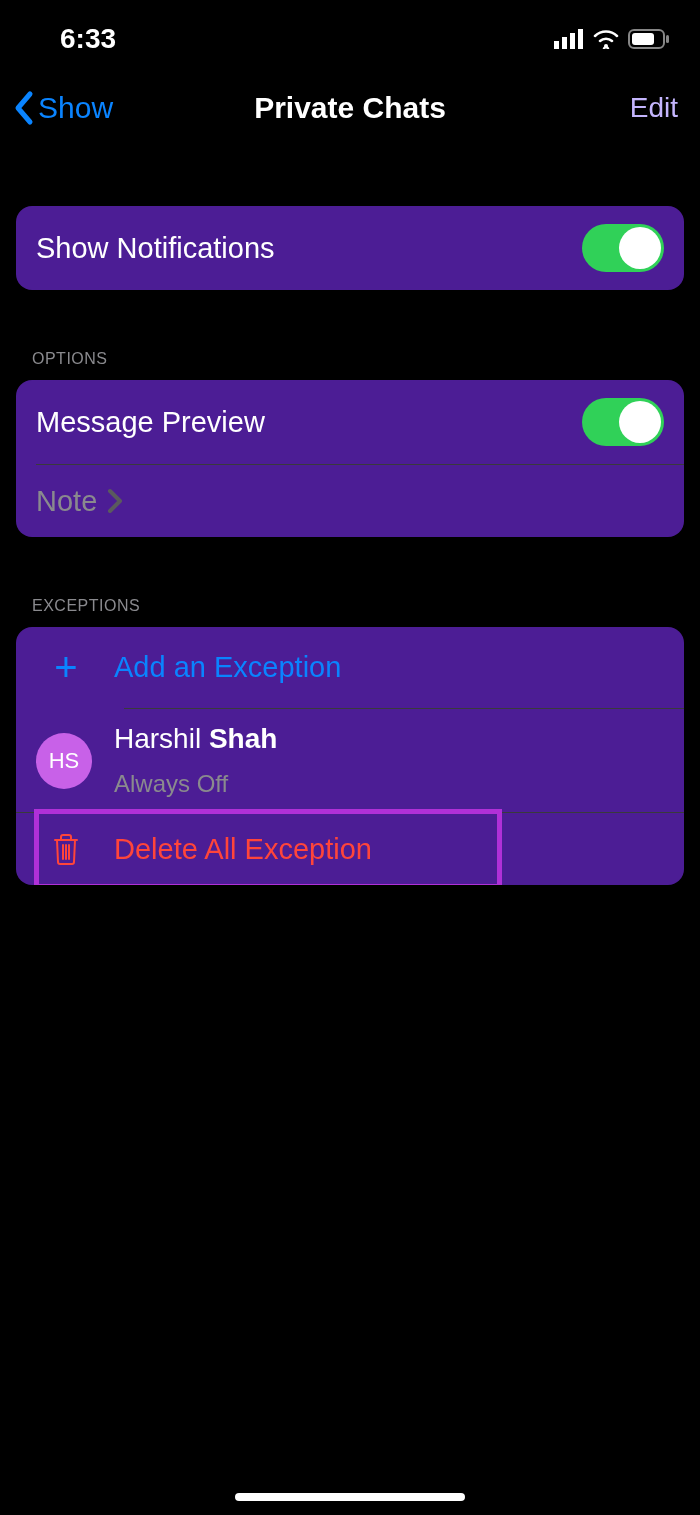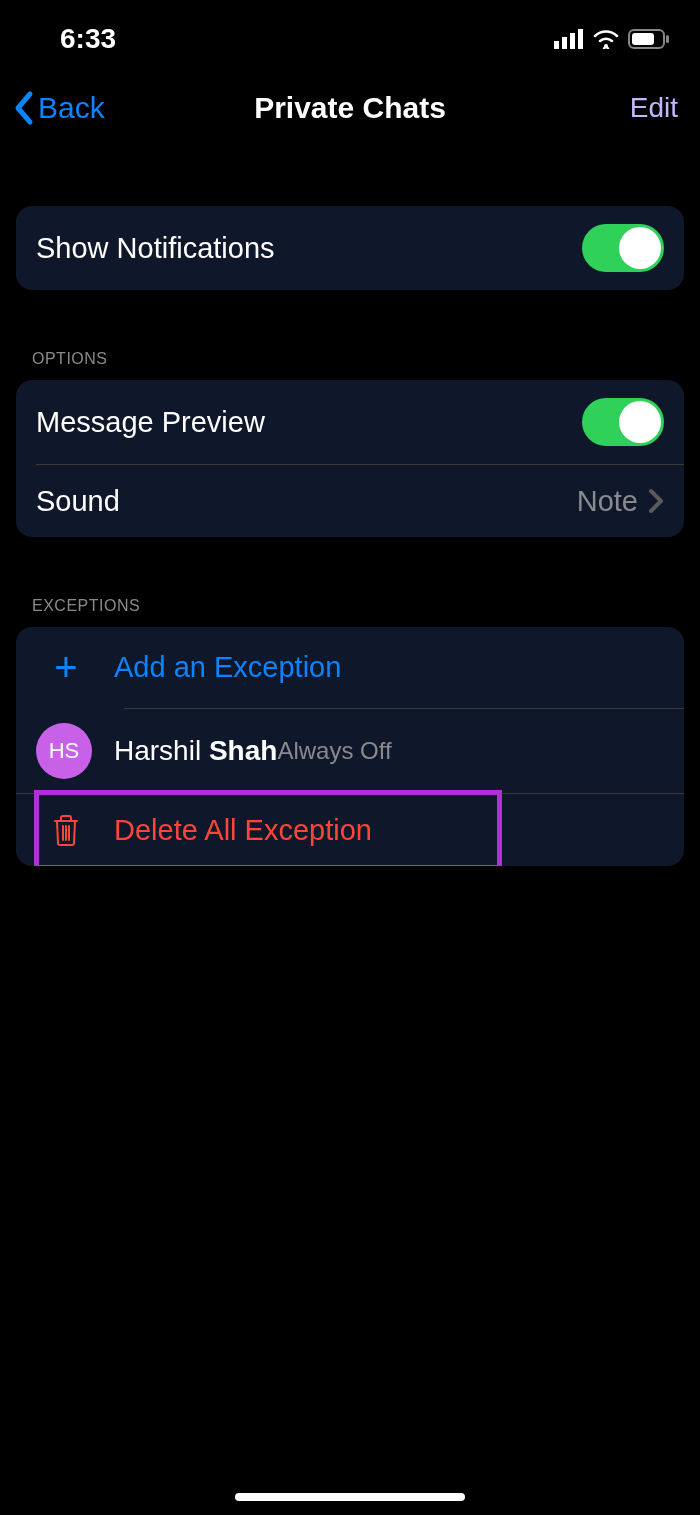--- a/index.html
+++ b/index.html
@@ -62,21 +62,21 @@
     padding: 20px 16px 0 16px;
   }
   .section-header {
     color: #8a8a8e;
     font-size: 16px;
     text-transform: uppercase;
     padding: 0 16px 12px 16px;
     letter-spacing: 0.5px;
   }
   .section {
-    background: #0f172a;
+    background: #4c1d95;
     border-radius: 16px;
     overflow: hidden;
   }
   .row {
     display: flex;
     align-items: center;
     padding: 18px 20px;
     min-height: 72px;
     position: relative;
   }
@@ -160,22 +160,23 @@
   .exception-name .bold {
     font-weight: 600;
   }
   .exception-sub {
     color: #8a8a8e;
     font-size: 24px;
     margin-top: 2px;
   }
   .row-content {
     display: flex;
-    flex-direction: row;
+    flex-direction: column;
     justify-content: center;
+    gap: 13px;
   }
   .red-text {
     color: #ff453a;
     font-size: 29px;
   }
   .trash-slot {
     width: 60px;
     display: flex;
     align-items: center;
     justify-content: center;
@@ -226,21 +227,21 @@
       <rect x="38" y="6" width="3" height="8" rx="1.5" fill="#868686"></rect>
     </svg>
   </div>
 </div>
 
 <div class="nav-bar">
   <div class="back-btn">
     <svg width="24" height="36" viewBox="0 0 24 36">
       <polyline points="18,4 6,18 18,32" stroke="#0a84ff" stroke-width="5" fill="none" stroke-linecap="round" stroke-linejoin="round"></polyline>
     </svg>
-    <span>Back</span>
+    <span>Show</span>
   </div>
   <div class="nav-title">Private Chats</div>
   <div class="edit-btn">Edit</div>
 </div>
 
 <div class="content">
 
   <div class="spacer-md"></div>
   <div class="section">
     <div class="row">
@@ -252,21 +253,20 @@
   <div class="spacer-lg"></div>
 
   <div class="section-header">Options</div>
   <div class="section">
     <div class="row">
       <div class="row-label">Message Preview</div>
       <div class="toggle"></div>
     </div>
     <div class="divider"></div>
     <div class="row">
-      <div class="row-label">Sound</div>
       <div class="row-value">Note</div>
       <svg class="chevron" width="16" height="26" viewBox="0 0 16 26">
         <polyline points="3,3 13,13 3,23" stroke="#5a5a5e" stroke-width="4" fill="none" stroke-linecap="round" stroke-linejoin="round"></polyline>
       </svg>
     </div>
   </div>
 
   <div class="spacer-lg"></div>
 
   <div class="section-header">Exceptions</div>

